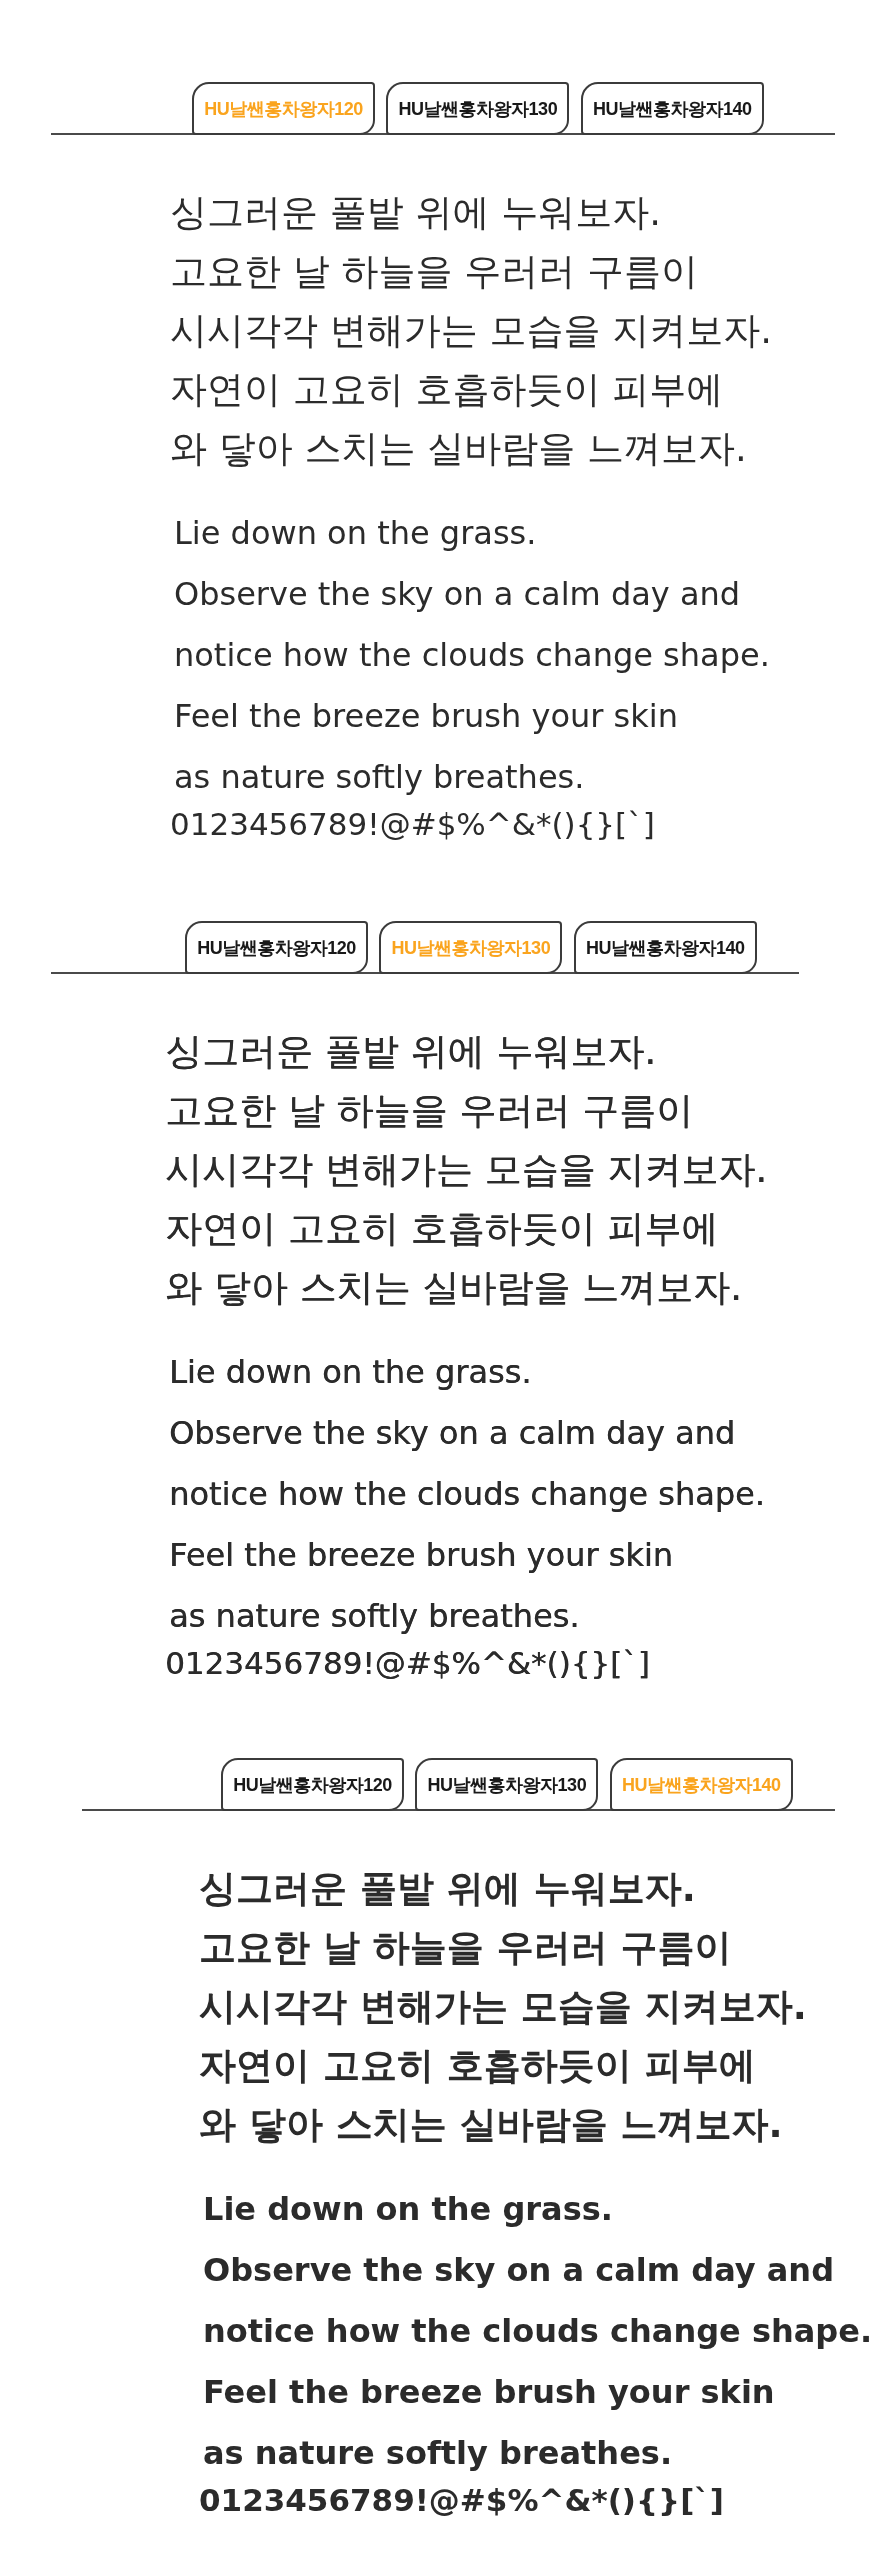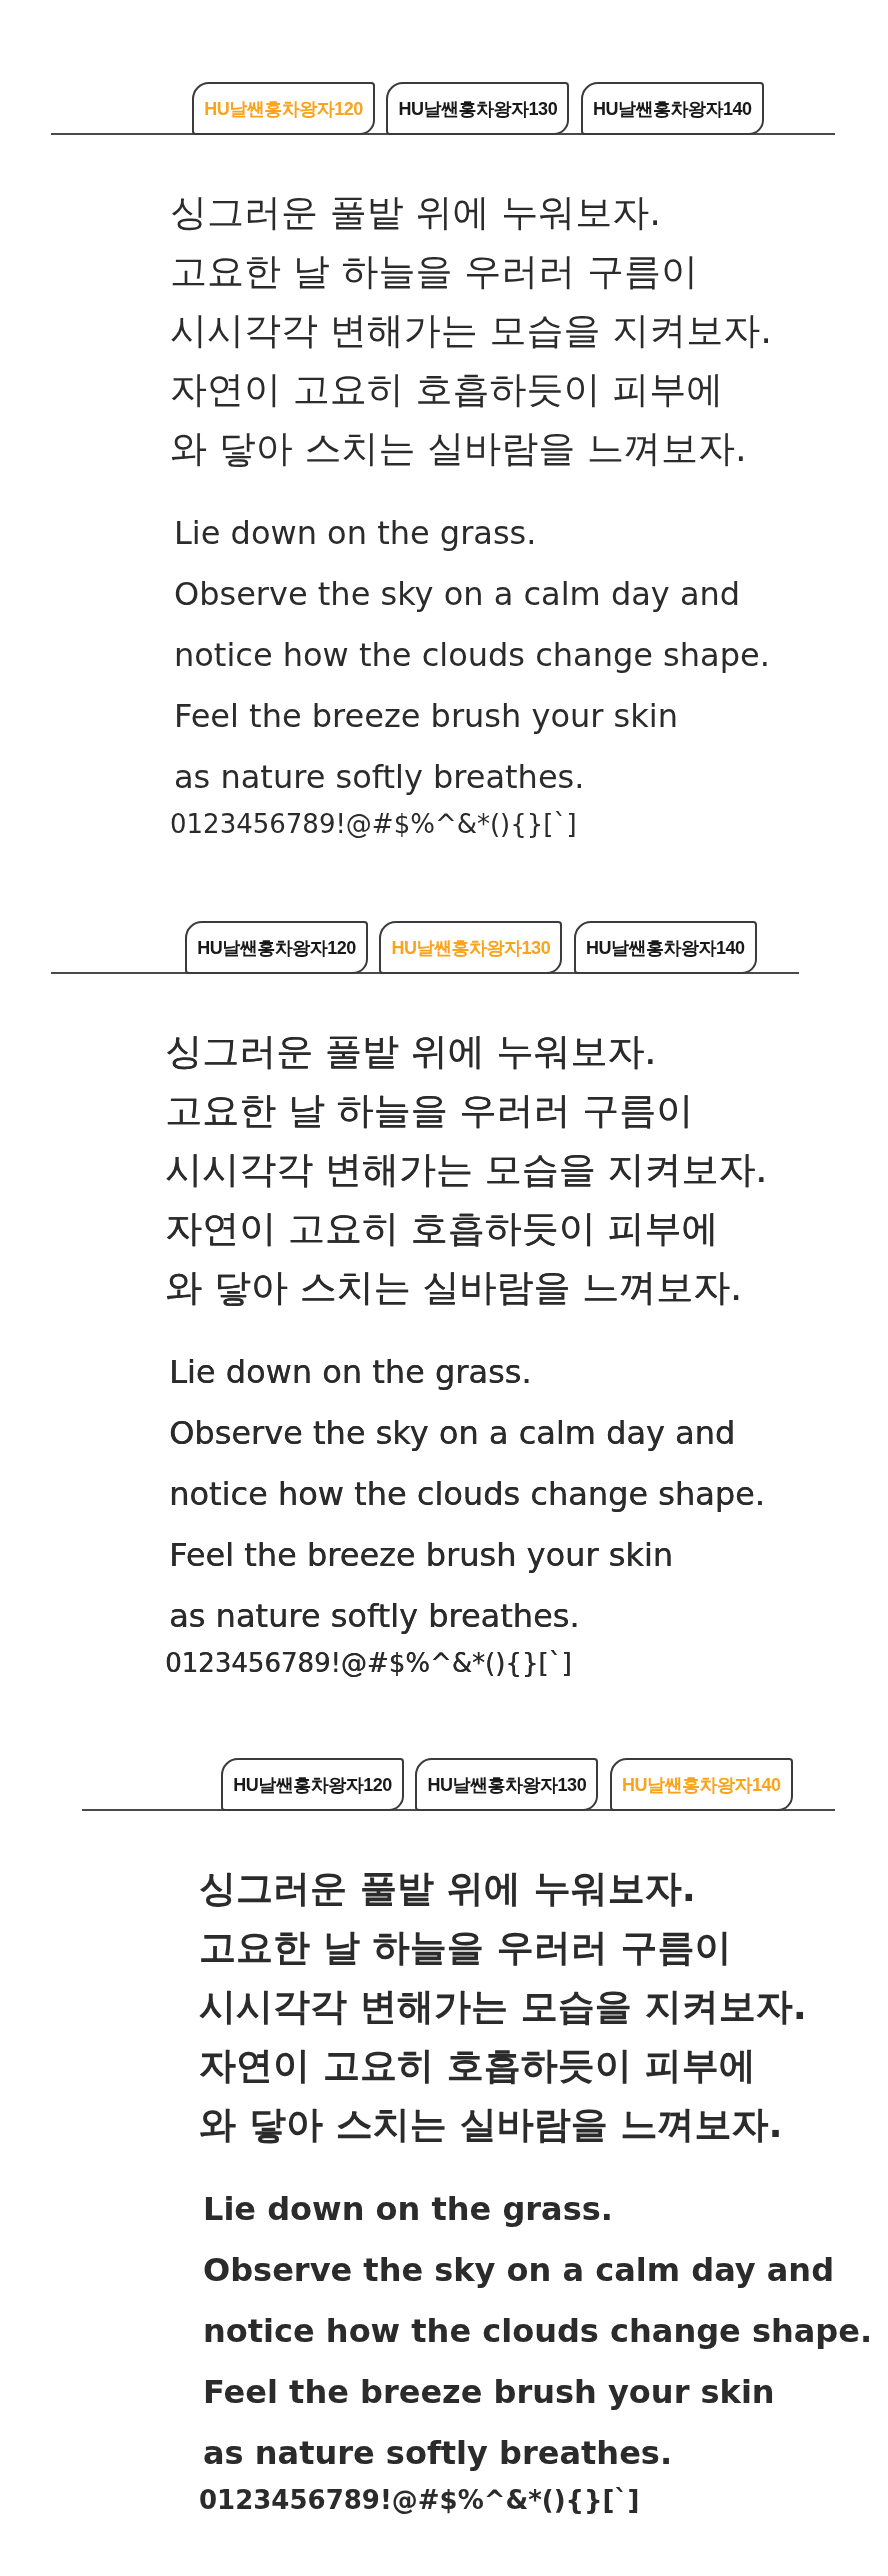--- a/index.html
+++ b/index.html
@@ -45,21 +45,21 @@
   .s3 .content{left:199px;}
   
   .s1 .content{font-weight:400;}
   .s2 .content{text-shadow:0.4px 0 0 currentColor;}
   .s3 .content{font-weight:700;}
 
   .kr{position:absolute;top:94px;left:0;width:655px;margin-top:7px;}
   .kr p{margin:0;font-size:37px;line-height:59px;white-space:nowrap;}
   .en{position:absolute;top:419px;left:0;width:673px;}
   .en p{margin:4px;font-size:32px;line-height:57px;white-space:nowrap;}
-  .sym{position:absolute;top:722px;left:0;font-size:26px;line-height:41px;white-space:nowrap;}
+  .sym{position:absolute;top:722px;left:0;font-size:31px;line-height:41px;white-space:nowrap;}
 </style>
 </head>
 <body>
 
 <div class="section s1">
   <div class="tabs">
     <button class="tab active">HU날쌘홍차왕자120</button>
     <button class="tab">HU날쌘홍차왕자130</button>
     <button class="tab">HU날쌘홍차왕자140</button>
   </div>

